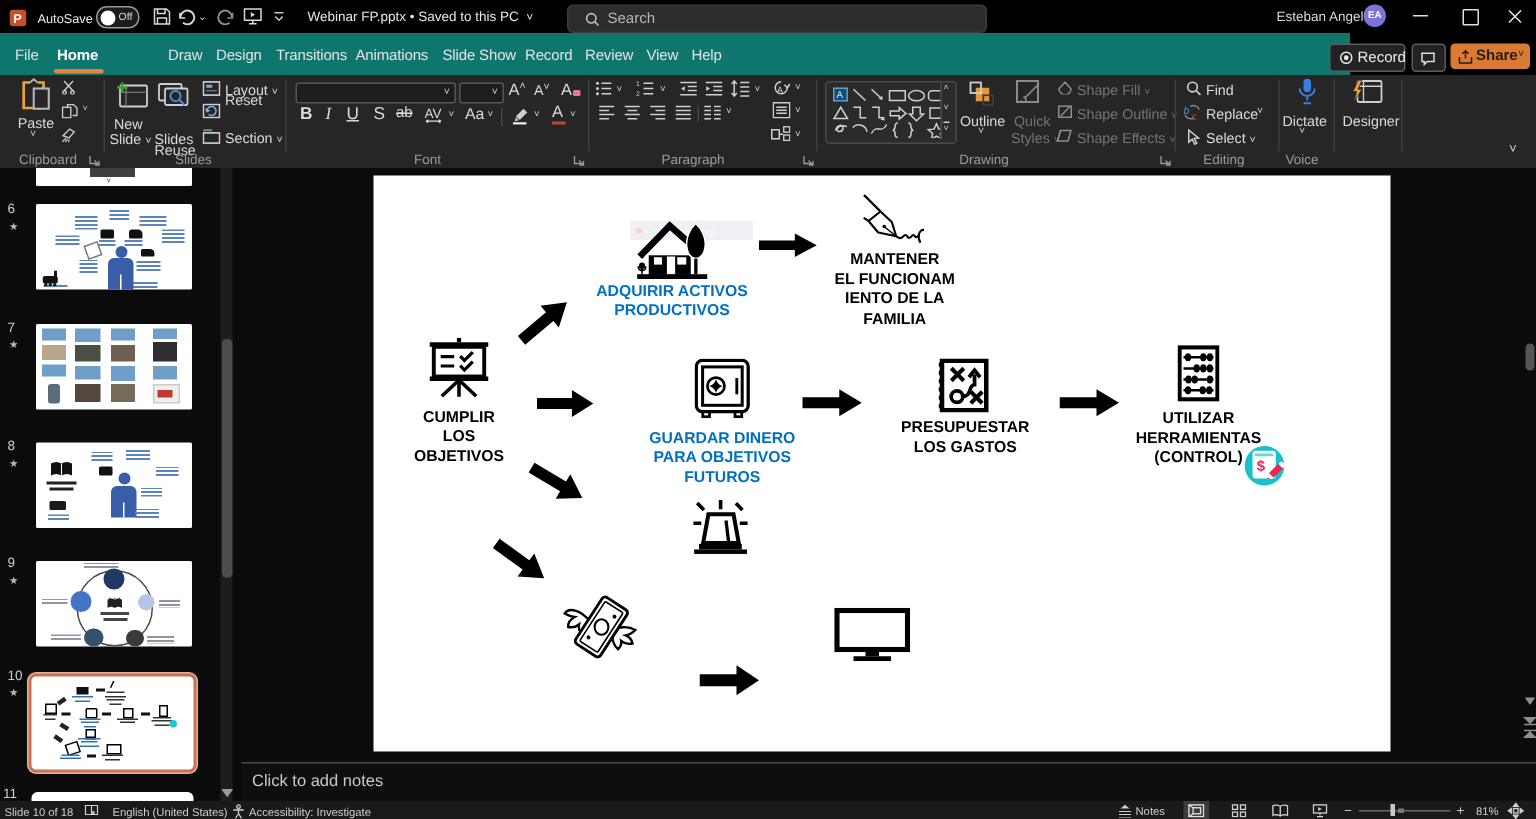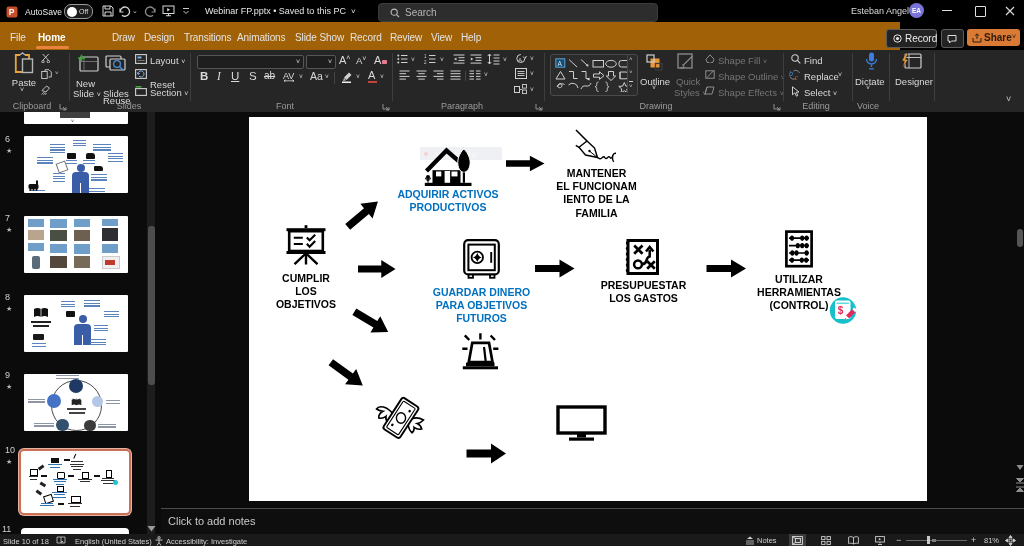--- a/index.html
+++ b/index.html
@@ -1,20 +1,20 @@
 <!DOCTYPE html>
 <html><head><meta charset="utf-8"><style>
 html,body{margin:0;padding:0;background:#000;}
 #app{position:relative;width:1024px;height:546px;overflow:hidden;background:#000;
  font-family:"Liberation Sans",sans-serif;-webkit-font-smoothing:antialiased;}
 .abs{position:absolute;}
 .ico{display:block;}
 
 #titlebar{position:absolute;left:0;top:0;width:1024px;height:22px;background:#000;color:#e8e8e8;}
-#menubar{position:absolute;left:0;top:22px;width:900px;height:28px;background:#a16207;}
+#menubar{position:absolute;left:0;top:22px;width:900px;height:28px;background:#0f766e;}
 .menuitem{position:absolute;top:10px;font-size:10px;color:#e3e3e3;letter-spacing:-0.1px;}
 #ribbon{position:absolute;left:0;top:50px;width:1024px;height:62px;background:#262626;}
 .gdiv{position:absolute;top:3px;width:1px;height:48px;background:#3e3e3e;}
 .glabel{position:absolute;top:51px;font-size:9px;color:#9b9b9b;text-align:center;}
 .rtxt{font-size:9.5px;color:#dadada;}
 .dim{color:#757575;}
 .launch{position:absolute;width:8px;height:8px;}
 
 #main{position:absolute;left:0;top:112px;width:1024px;height:422px;background:#0b0b0b;}
 #sidebar{position:absolute;left:0;top:0;width:161px;height:422px;background:#0b0b0b;overflow:hidden;}
@@ -182,21 +182,21 @@
         <rect x="0.6" y="0.6" width="10.8" height="8.8" fill="none" stroke="#cfcfcf" stroke-width="1.1"></rect>
         <rect x="2.5" y="2.5" width="4" height="2" fill="#7ab1e8"></rect>
         <path d="M2.5 6.5 h7" stroke="#8f8f8f" stroke-width="0.8"></path>
       </svg>
     <div class="abs rtxt" style="left:150px;top:4.5px;">Layout <span style="font-size:7px;">˅</span></div>
     <svg class="abs ico" style="left:135px;top:19px;" width="12" height="10" viewBox="0 0 12 10">
         <rect x="0.6" y="0.6" width="10.8" height="8.8" fill="none" stroke="#cfcfcf" stroke-width="1.1"></rect>
         <path d="M3 5 a3 3 0 1 1 1 2.2" fill="none" stroke="#7ab1e8" stroke-width="1"></path>
         <path d="M2.2 3.4 L3 5.4 L4.8 4.4" fill="none" stroke="#7ab1e8" stroke-width="1"></path>
       </svg>
-    <div class="abs rtxt" style="left:150px;top:29px;">Reset</div>
+    <div class="abs rtxt" style="left:150px;top:12px;">Reset</div>
     <svg class="abs ico" style="left:135px;top:36px;" width="12" height="10" viewBox="0 0 12 10">
         <rect x="0.6" y="2.6" width="10.8" height="6.8" fill="none" stroke="#cfcfcf" stroke-width="1.1"></rect>
         <path d="M0.5 0.8 h6" stroke="#4fae4f" stroke-width="1.4"></path>
       </svg>
     <div class="abs rtxt" style="left:150px;top:36.5px;">Section <span style="font-size:7px;">˅</span></div>
     <div class="glabel" style="left:105px;width:48px;">Slides</div>
     <div class="gdiv" style="left:190px;"></div>
 
     <div class="abs" style="left:197px;top:5px;width:105px;height:12px;background:#1e1e1e;border:1px solid #565656;border-radius:2px;">
       <div class="abs" style="right:3px;top:2px;font-size:7px;color:#cfcfcf;">˅</div>

